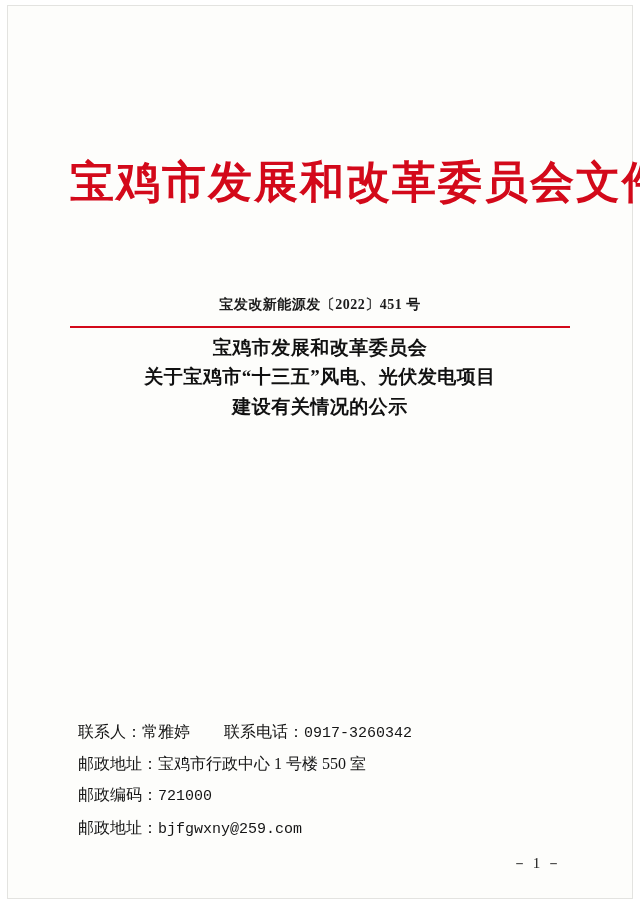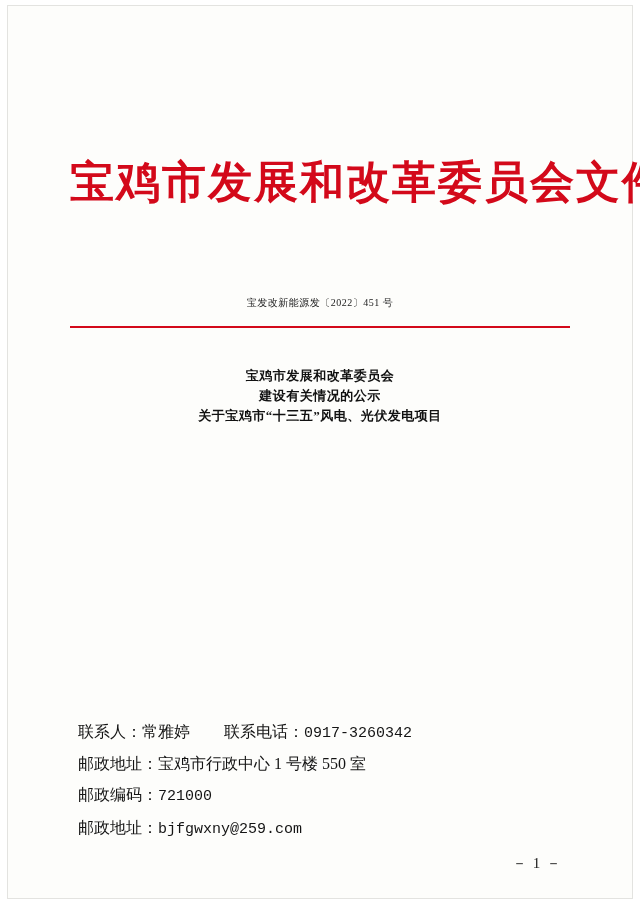--- a/index.html
+++ b/index.html
@@ -51,42 +51,42 @@
     line-height: 1.2;
     white-space: nowrap;
   }
 
   .doc-number {
     position: absolute;
     left: 0;
     top: 290px;
     width: 500px;
     text-align: center;
-    font-size: 10px;
-    font-weight: normal;
+    font-size: 14px;
+    font-weight: bold;
     letter-spacing: 0.5px;
     color: #1b1b1b;
   }
 
   .red-rule {
     position: absolute;
     left: 0;
     top: 320px;
     width: 500px;
     height: 2px;
     background: #d3091a;
   }
 
   .heading {
     position: absolute;
     left: 0;
-    top: 360px;
+    top: 327px;
     width: 500px;
     text-align: center;
-    font-size: 13px;
+    font-size: 19px;
     font-weight: bold;
     line-height: 1.55;
     color: #111;
     letter-spacing: 0.5px;
   }
   .heading .hline { display: block; }
 
   .body-text {
     position: absolute;
     left: 8px;
@@ -143,22 +143,22 @@
     <div class="inner">
 
       <div class="doc-title">宝鸡市发展和改革委员会文件</div>
 
       <div class="doc-number">宝发改新能源发〔2022〕451 号</div>
 
       <div class="red-rule"></div>
 
       <div class="heading">
         <span class="hline">宝鸡市发展和改革委员会</span>
+        <span class="hline">关于宝鸡市“十三五”风电、光伏发电项目</span>
         <span class="hline">建设有关情况的公示</span>
-        <span class="hline">关于宝鸡市“十三五”风电、光伏发电项目</span>
       </div>
 
 
       <div class="contacts">
         <div class="contact-row">
           <span class="lbl">联系人：</span><span class="val">常雅婷</span><span class="lbl2">联系电话：</span><span class="val mono">0917-3260342</span>
         </div>
         <div class="contact-row">
           <span class="lbl">邮政地址：</span><span class="val">宝鸡市行政中心 1 号楼 550 室</span>
         </div>

